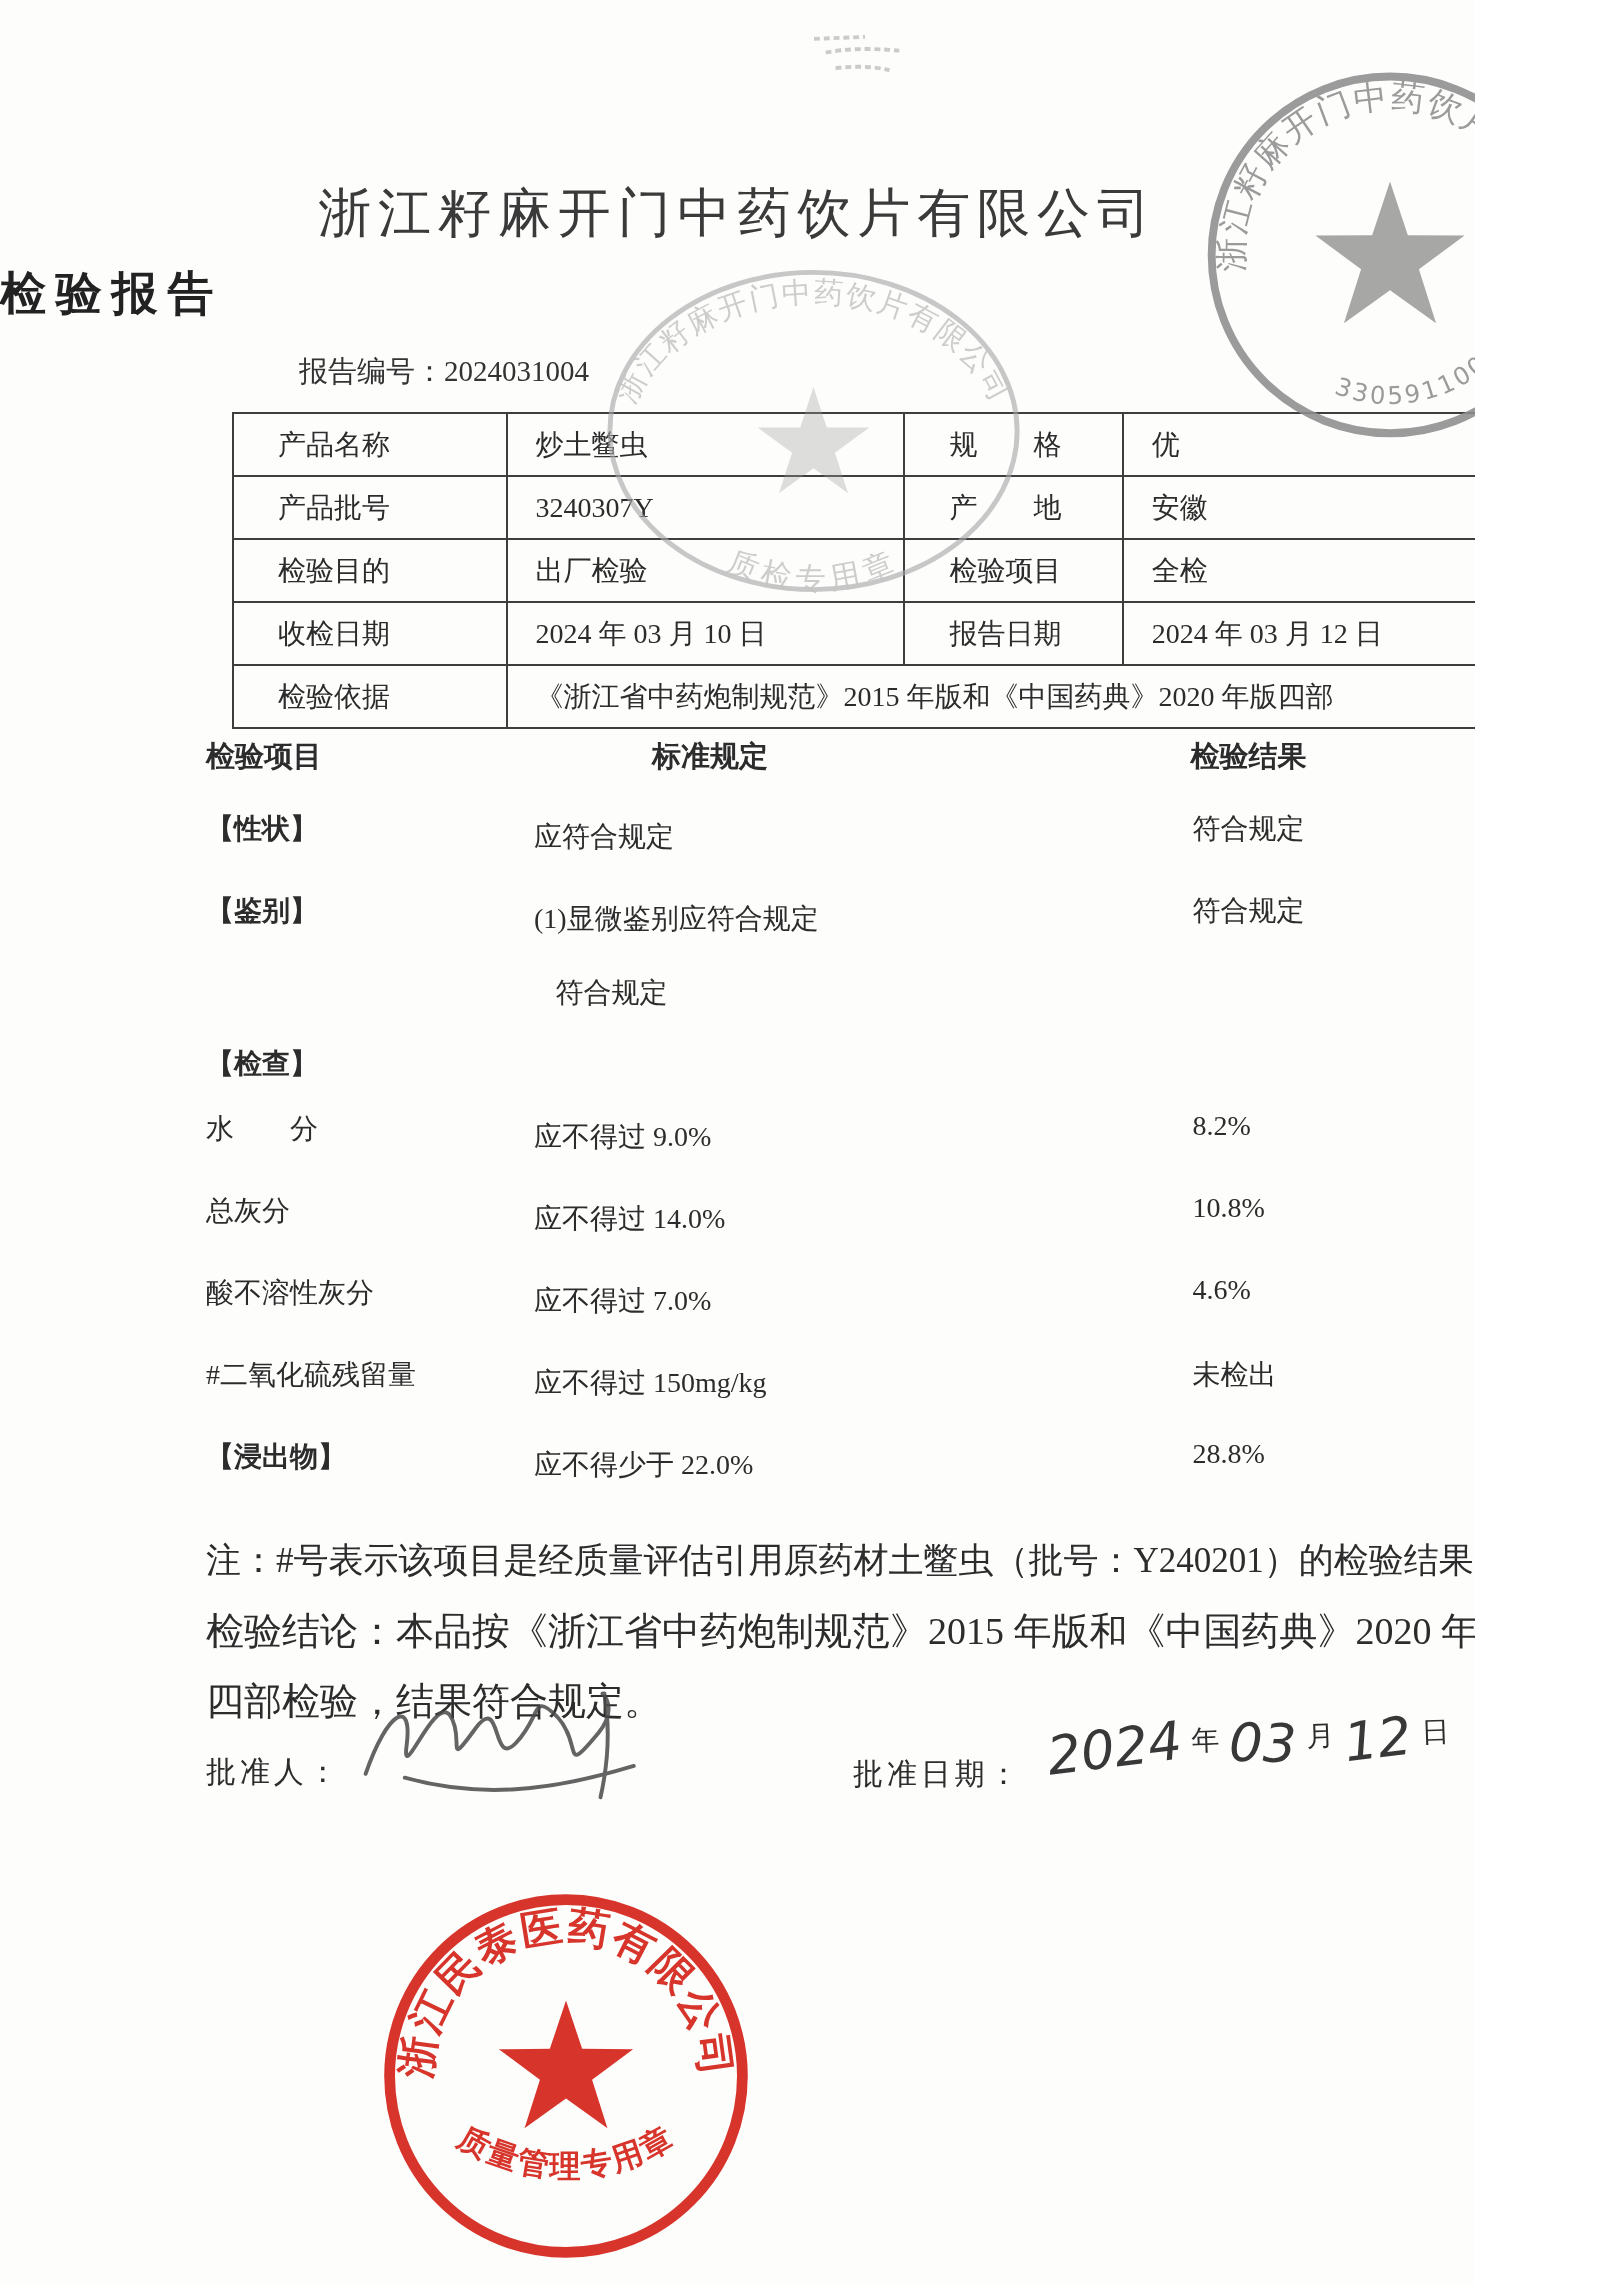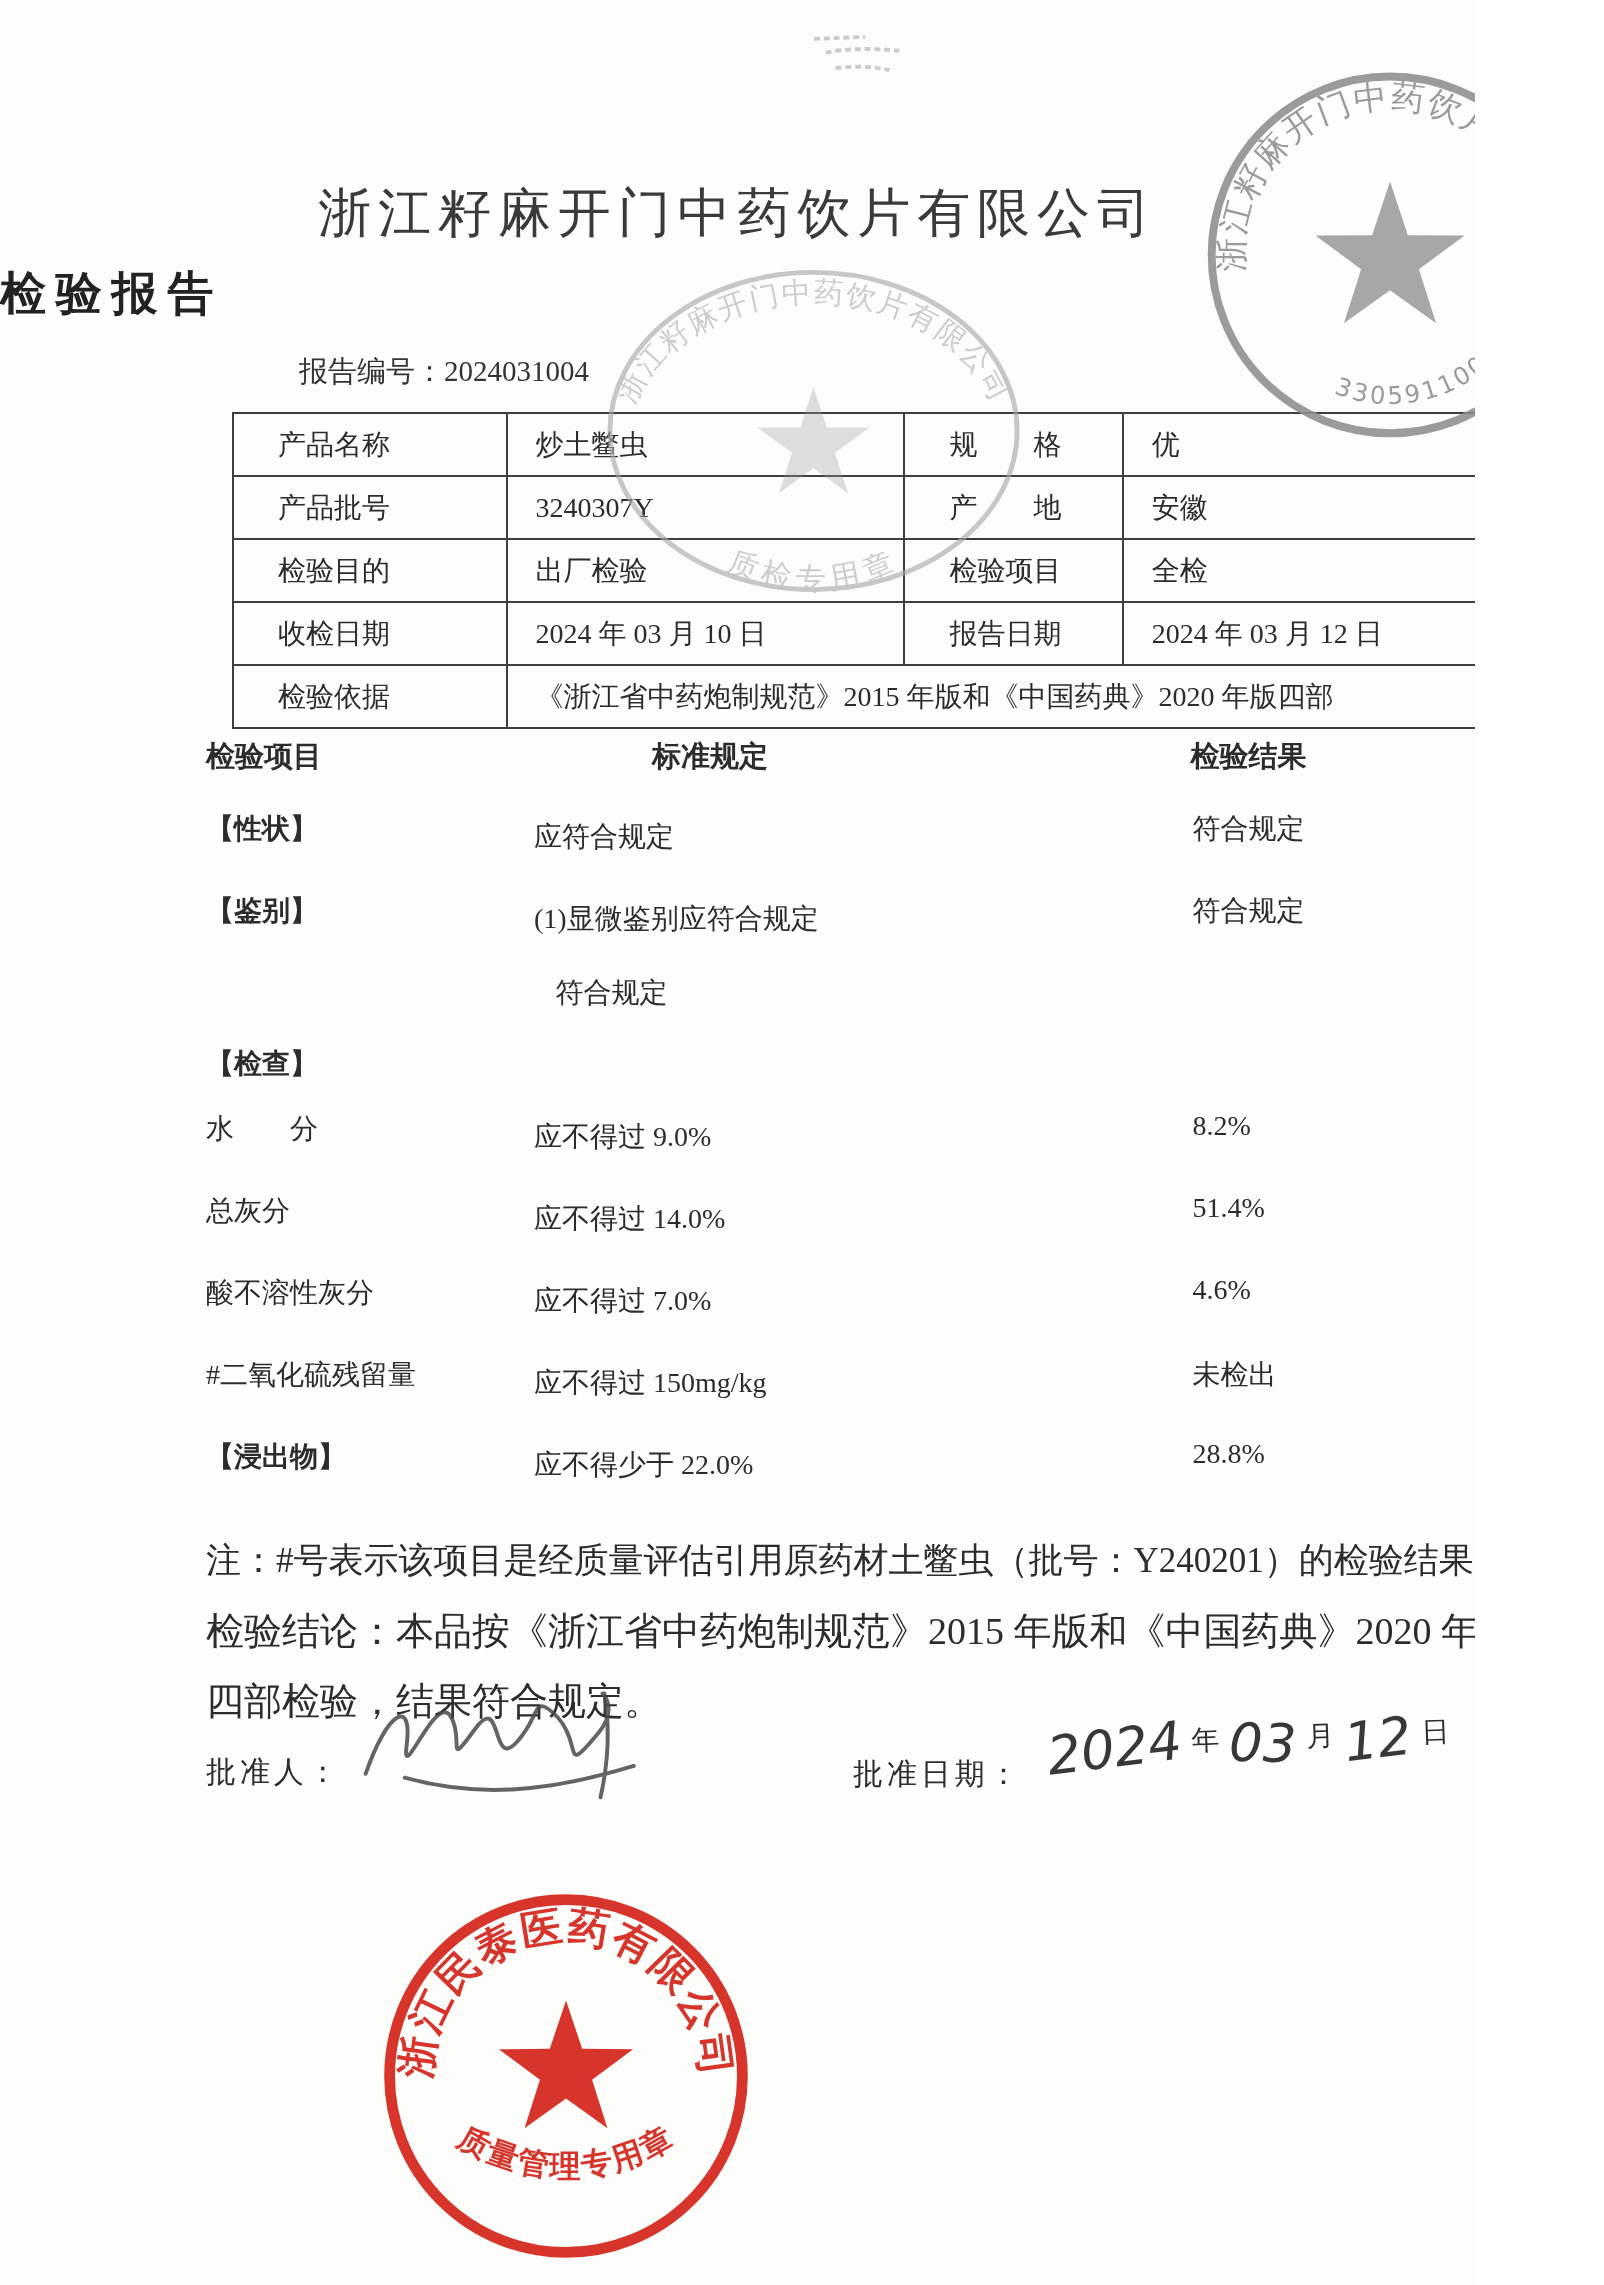--- a/index.html
+++ b/index.html
@@ -129,21 +129,21 @@
       <span class="res"></span>
     </div>
     <div class="res-row">
       <span class="item">水　　分</span>
       <span class="std">应不得过 9.0%</span>
       <span class="res">8.2%</span>
     </div>
     <div class="res-row">
       <span class="item">总灰分</span>
       <span class="std">应不得过 14.0%</span>
-      <span class="res">51.4%</span>
+      <span class="res">10.8%</span>
     </div>
     <div class="res-row">
       <span class="item">酸不溶性灰分</span>
       <span class="std">应不得过 7.0%</span>
       <span class="res">4.6%</span>
     </div>
     <div class="res-row">
       <span class="item">#二氧化硫残留量</span>
       <span class="std">应不得过 150mg/kg</span>
       <span class="res">未检出</span>

